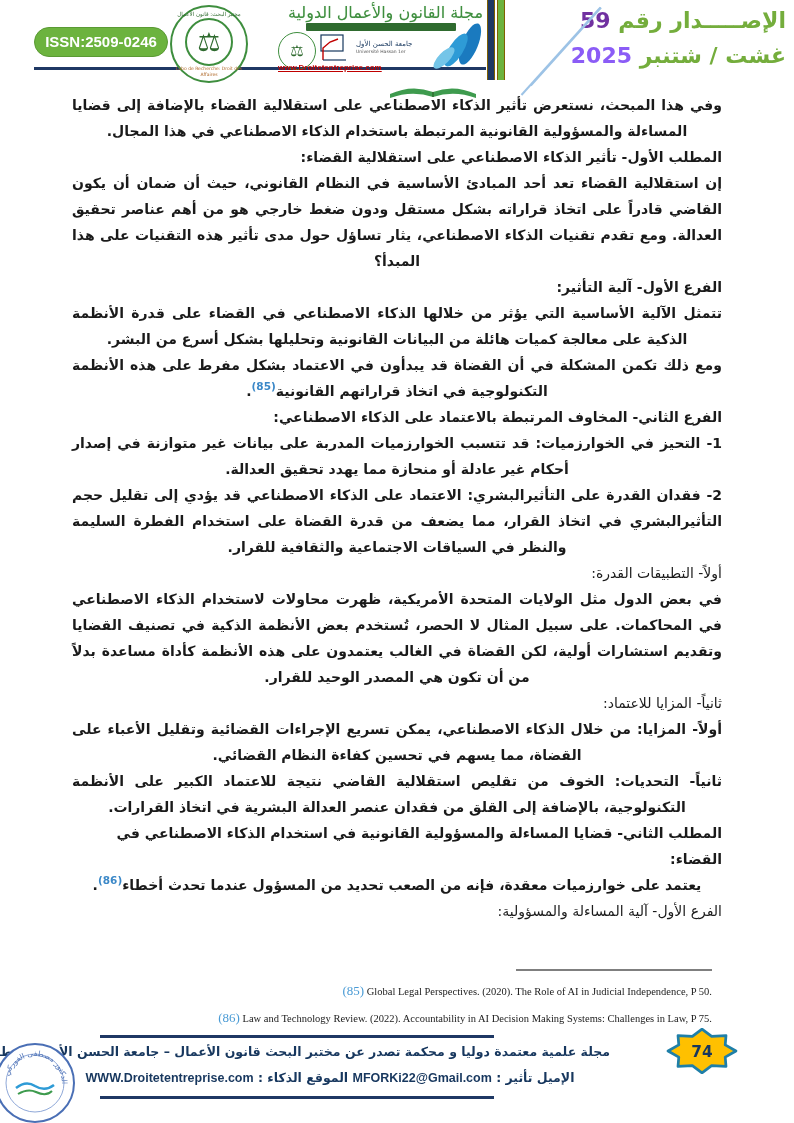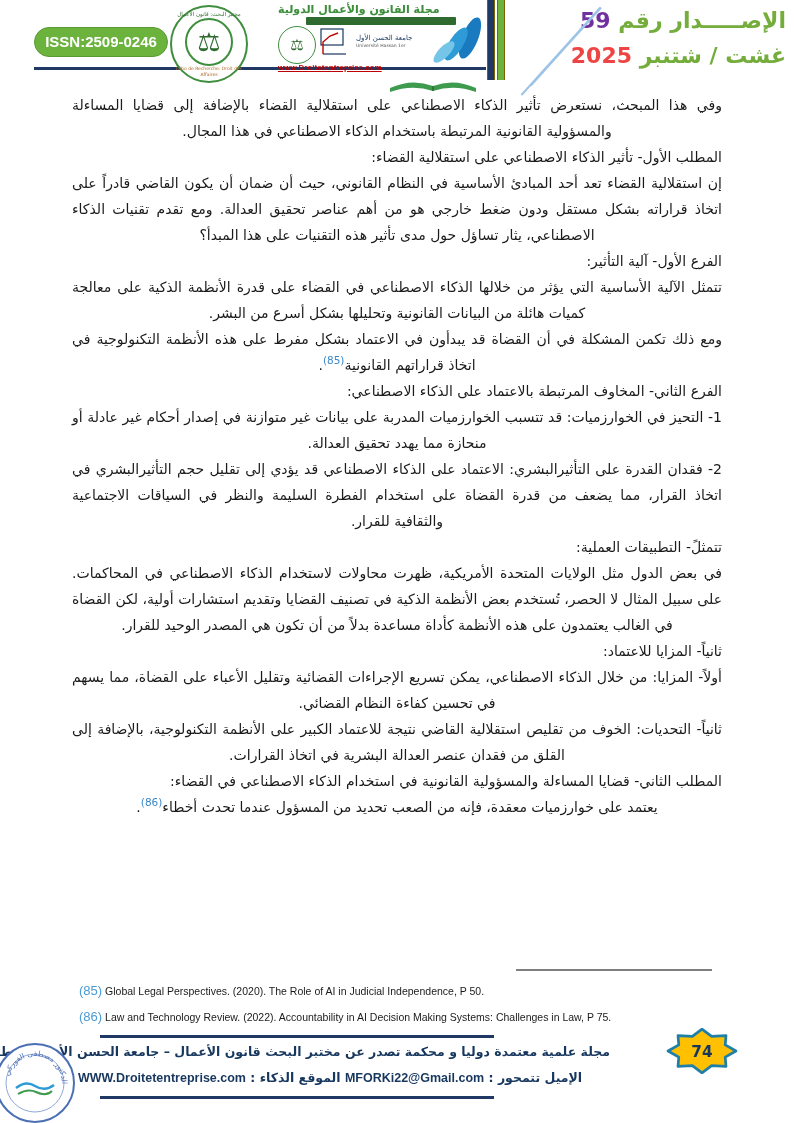--- a/index.html
+++ b/index.html
@@ -14,59 +14,59 @@
 
   .lab-logo{position:absolute;left:170px;top:5px;width:74px;height:74px;border:2px solid #3E8E3E;
             border-radius:50%;background:#fff;text-align:center;}
   .lab-logo .arc-top{font-size:5.5px;color:#2F6B2F;margin-top:4px;line-height:6px;}
   .lab-logo .inner-circle{width:44px;height:44px;border:2px solid #3E8E3E;border-radius:50%;
             margin:1px auto 0;display:flex;align-items:center;justify-content:center;}
   .lab-logo .scales{font-size:26px;color:#2F6B2F;line-height:1;}
   .lab-logo .arc-bottom{font-size:4.5px;color:#B06A2A;line-height:6px;}
 
   .journal-logo{position:absolute;left:278px;top:3px;width:205px;height:72px;}
-  .jl-title{color:#3E8E3E;font-weight:bold;font-size:11px;text-align:left;text-shadow:0 0 1px #cfe6cf;}
+  .jl-title{color:#3E8E3E;font-weight:normal;font-size:16px;text-align:right;text-shadow:0 0 1px #cfe6cf;}
   .jl-banner{width:150px;height:8px;background:#2F6B2F;margin:1px auto 1px 28px;border-radius:1px;}
   .jl-row{position:relative;height:38px;}
   .jl-mini-circle{position:absolute;left:0;top:0;width:36px;height:36px;border:1.5px solid #3E8E3E;
             border-radius:50%;display:flex;align-items:center;justify-content:center;font-size:15px;color:#2F6B2F;}
   .jl-chart{position:absolute;left:42px;top:2px;}
   .jl-univ{position:absolute;left:78px;top:8px;width:70px;text-align:left;color:#17375E;font-size:7px;line-height:8px;}
   .jl-univ .latin{font-size:4.5px;color:#555;}
   .jl-feathers{position:absolute;left:148px;top:-16px;}
   .jl-book{position:absolute;left:110px;top:50px;}
   .jl-url{position:absolute;left:0px;top:60px;font-size:8px;font-weight:bold;color:#C00000;
           text-decoration:underline;font-family:"Liberation Sans",sans-serif;}
 
   .vbar{position:absolute;top:0;height:80px;width:6px;border-left:1px solid #7F6000;border-right:1px solid #7F6000;}
   .vbar-navy{left:487px;background:#1F3864;}
   .vbar-green{left:497px;background:#6CB33E;}
 
   .issue-block{position:absolute;left:508px;top:6px;width:286px;height:80px;direction:rtl;}
   .issue-line{font-weight:bold;font-size:22px;margin:2px 8px 10px 0;}
   .issue-line .green{color:#74AD3C;}
   .issue-line .purple{color:#7030A0;}
-  .issue-line .blue{color:#ef4444;}
+  .issue-line .blue{color:#8b5cf6;}
   .diag{position:absolute;background:#9DC3E6;width:1.5px;height:118px;transform:rotate(42deg);}
   .diag1{left:52px;top:-14px;}
   .diag2{left:57px;top:-12px;height:105px;}
 
   
   .body-text{position:absolute;left:72px;right:72px;top:92px;direction:rtl;
              font-size:14px;line-height:26px;}
   .para{margin:0;}
-  .para.justified{text-align:justify;text-align-last:center;-moz-text-align-last:center;}
-  .para.heading{font-weight:normal;}
+  .para.justified{text-align:justify;text-align-last:center;font-weight:bold;-moz-text-align-last:center;}
+  .para.heading{font-weight:bold;}
   .para.subheading{text-align:right;}
   sup.fnref{color:#3B88C8;font-size:10.5px;line-height:0;}
 
   
   .fn-sep{position:absolute;left:516px;top:969px;width:196px;height:2px;background:#7f7f7f;}
-  .footnotes{position:absolute;left:79px;top:983px;width:640px;direction:ltr;
-             font-family:Liberation Sans, sans-serif;font-size:10.5px;color:#1a1a1a;}
+  .footnotes{position:absolute;left:72px;top:983px;width:640px;direction:ltr;
+             font-family:Liberation Serif, serif;font-size:10.5px;color:#1a1a1a;text-align:right;}
   .fn{margin-bottom:11px;}
   .fn-marker{color:#4A9BD5;font-size:13px;}
 
   
   .f-rule{position:absolute;left:100px;width:394px;height:3px;background:#1F3864;}
   .f-rule-top{top:1035px;}
   .f-rule-bottom{top:1096px;}
   .f-line{position:absolute;left:50px;width:560px;text-align:center;direction:rtl;color:#17375E;
           font-weight:bold;font-size:12.5px;white-space:nowrap;}
   .f-line1{top:1044px;}
@@ -139,40 +139,41 @@
   <main id="body-content" class="body-text">
       <div dir="rtl" class="para justified">وفي هذا المبحث، نستعرض تأثير الذكاء الاصطناعي على استقلالية القضاء بالإضافة إلى قضايا المساءلة والمسؤولية القانونية المرتبطة باستخدام الذكاء الاصطناعي في هذا المجال.</div>
       <div dir="rtl" class="para heading">المطلب الأول- تأثير الذكاء الاصطناعي على استقلالية القضاء:</div>
       <div dir="rtl" class="para justified">إن استقلالية القضاء تعد أحد المبادئ الأساسية في النظام القانوني، حيث أن ضمان أن يكون القاضي قادراً على اتخاذ قراراته بشكل مستقل ودون ضغط خارجي هو من أهم عناصر تحقيق العدالة. ومع تقدم تقنيات الذكاء الاصطناعي، يثار تساؤل حول مدى تأثير هذه التقنيات على هذا المبدأ؟</div>
       <div dir="rtl" class="para heading">الفرع الأول- آلية التأثير:</div>
       <div dir="rtl" class="para justified">تتمثل الآلية الأساسية التي يؤثر من خلالها الذكاء الاصطناعي في القضاء على قدرة الأنظمة الذكية على معالجة كميات هائلة من البيانات القانونية وتحليلها بشكل أسرع من البشر.</div>
       <div dir="rtl" class="para justified">ومع ذلك تكمن المشكلة في أن القضاة قد يبدأون في الاعتماد بشكل مفرط على هذه الأنظمة التكنولوجية في اتخاذ قراراتهم القانونية<sup class="fnref">(85)</sup>.</div>
       <div dir="rtl" class="para heading">الفرع الثاني- المخاوف المرتبطة بالاعتماد على الذكاء الاصطناعي:</div>
       <div dir="rtl" class="para justified">1- التحيز في الخوارزميات: قد تتسبب الخوارزميات المدربة على بيانات غير متوازنة في إصدار أحكام غير عادلة أو منحازة مما يهدد تحقيق العدالة.</div>
       <div dir="rtl" class="para justified">2- فقدان القدرة على التأثيرالبشري: الاعتماد على الذكاء الاصطناعي قد يؤدي إلى تقليل حجم التأثيرالبشري في اتخاذ القرار، مما يضعف من قدرة القضاة على استخدام الفطرة السليمة والنظر في السياقات الاجتماعية والثقافية للقرار.</div>
-      <div dir="rtl" class="para subheading">تتمثلً- التطبيقات العملية:</div>
+      <div dir="rtl" class="para subheading">أولاً- التطبيقات القدرة:</div>
       <div dir="rtl" class="para justified">في بعض الدول مثل الولايات المتحدة الأمريكية، ظهرت محاولات لاستخدام الذكاء الاصطناعي في المحاكمات. على سبيل المثال لا الحصر، تُستخدم بعض الأنظمة الذكية في تصنيف القضايا وتقديم استشارات أولية، لكن القضاة في الغالب يعتمدون على هذه الأنظمة كأداة مساعدة بدلاً من أن تكون هي المصدر الوحيد للقرار.</div>
       <div dir="rtl" class="para subheading">ثانياً- المزايا للاعتماد:</div>
       <div dir="rtl" class="para justified">أولاً- المزايا: من خلال الذكاء الاصطناعي، يمكن تسريع الإجراءات القضائية وتقليل الأعباء على القضاة، مما يسهم في تحسين كفاءة النظام القضائي.</div>
       <div dir="rtl" class="para justified">ثانياً- التحديات: الخوف من تقليص استقلالية القاضي نتيجة للاعتماد الكبير على الأنظمة التكنولوجية، بالإضافة إلى القلق من فقدان عنصر العدالة البشرية في اتخاذ القرارات.</div>
       <div dir="rtl" class="para heading">المطلب الثاني- قضايا المساءلة والمسؤولية القانونية في استخدام الذكاء الاصطناعي في القضاء:</div>
       <div dir="rtl" class="para justified">يعتمد على خوارزميات معقدة، فإنه من الصعب تحديد من المسؤول عندما تحدث أخطاء<sup class="fnref">(86)</sup>.</div>
+      <div dir="rtl" class="para subheading">الفرع الأول- آلية المساءلة والمسؤولية:</div>
     </main>
 
   <div class="fn-sep"></div>
   <div id="footnotes" class="footnotes">
       <div class="fn"><span class="fn-marker">(85)</span> Global Legal Perspectives. (2020). The Role of AI in Judicial Independence, P 50.</div>
       <div class="fn"><span class="fn-marker">(86)</span> Law and Technology Review. (2022). Accountability in AI Decision Making Systems: Challenges in Law, P 75.</div>
     </div>
 
   <footer>
     <div class="f-rule f-rule-top"></div>
     <div class="f-line f-line1">مجلة علمية معتمدة  دوليا و محكمة تصدر عن مختبر البحث قانون الأعمال – جامعة الحسن الأول – سطات – المغرب</div>
     <div class="f-line f-line2">
-      <span>الإميل تتمحور :</span>
+      <span>الإميل تأثير :</span>
       <span class="ltr">MFORKi22@Gmail.com</span>
       <span>الموقع الذكاء :</span>
       <span class="ltr">WWW.Droitetentreprise.com</span>
     </div>
     <div class="f-rule f-rule-bottom"></div>
 
     <svg class="badge" width="84" height="46" viewBox="0 0 66 42">
       <polygon points="64,21 54.2,15.4 54.9,6.9 41.8,7.6 33,1 24.2,7.6 11.1,6.9 11.8,15.4 2,21 11.8,26.6 11.1,35.1 24.2,34.4 33,41 41.8,34.4 54.9,35.1 54.2,26.6" fill="#FFC000" stroke="#1F7FA8" stroke-width="2.5" stroke-linejoin="round"></polygon>
       <text x="33" y="26.5" text-anchor="middle" font-size="14" font-weight="bold" fill="#17375E" font-family="DejaVu Sans, sans-serif">74</text>
     </svg>

